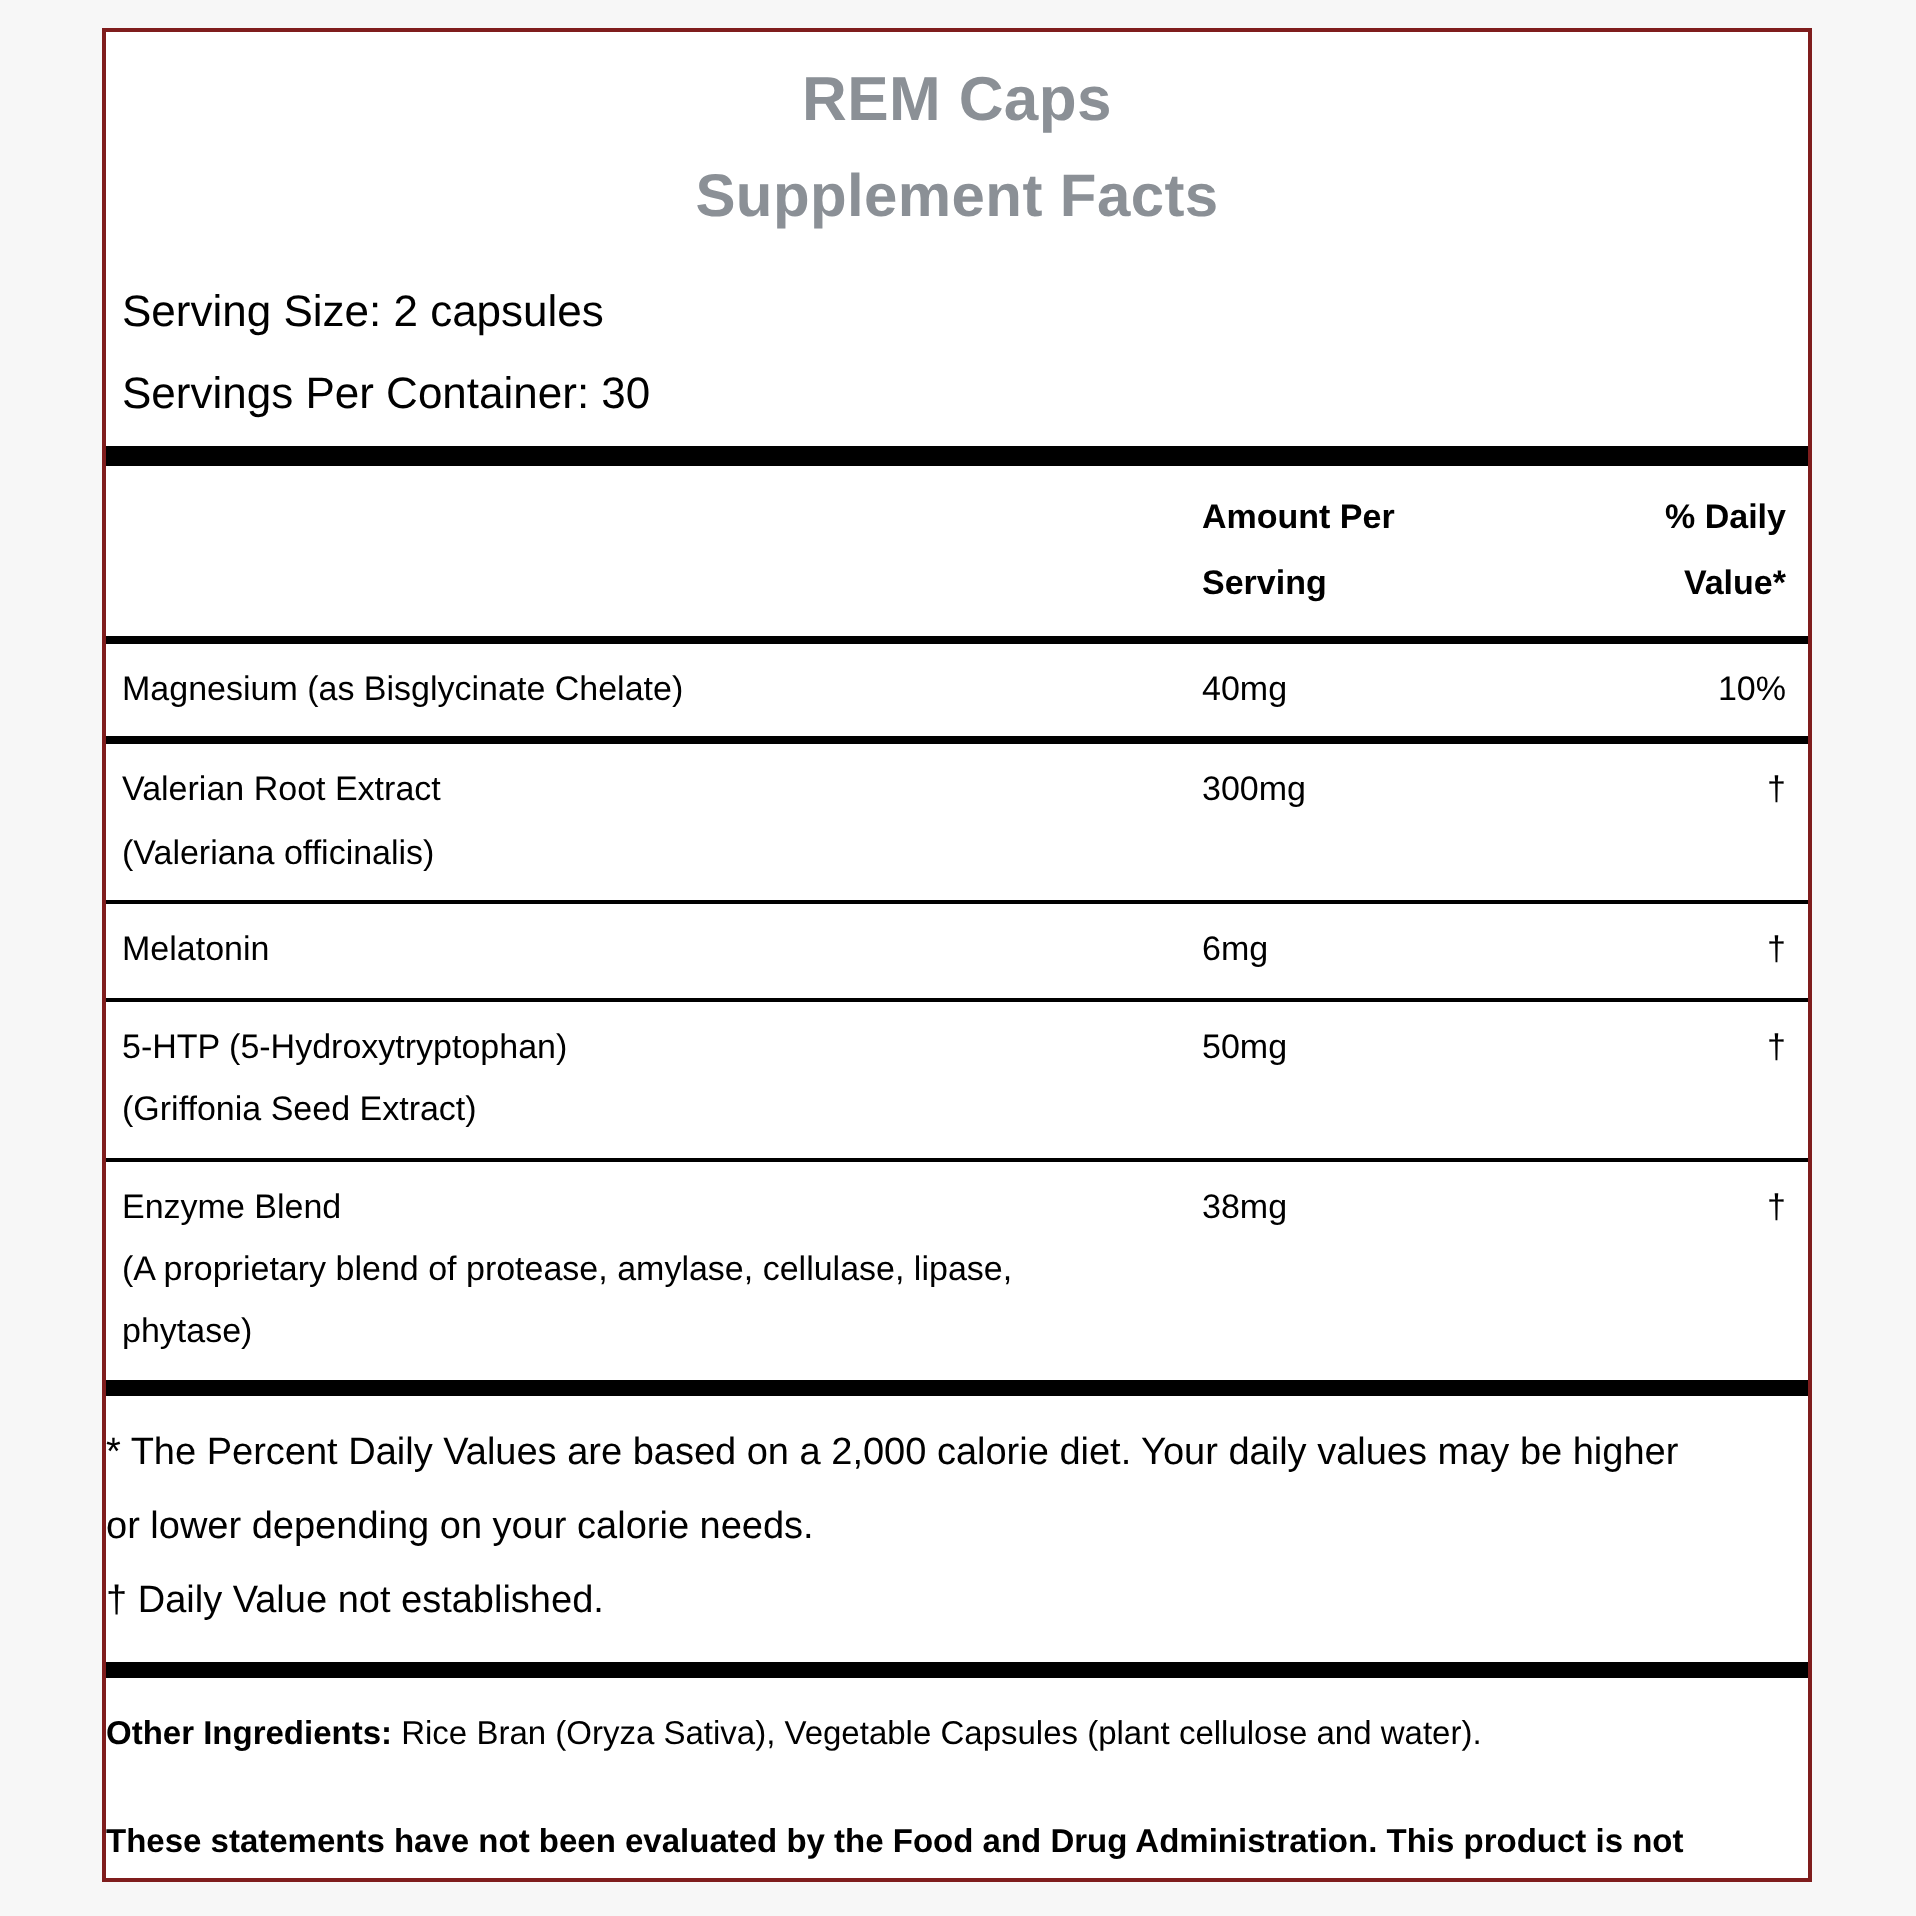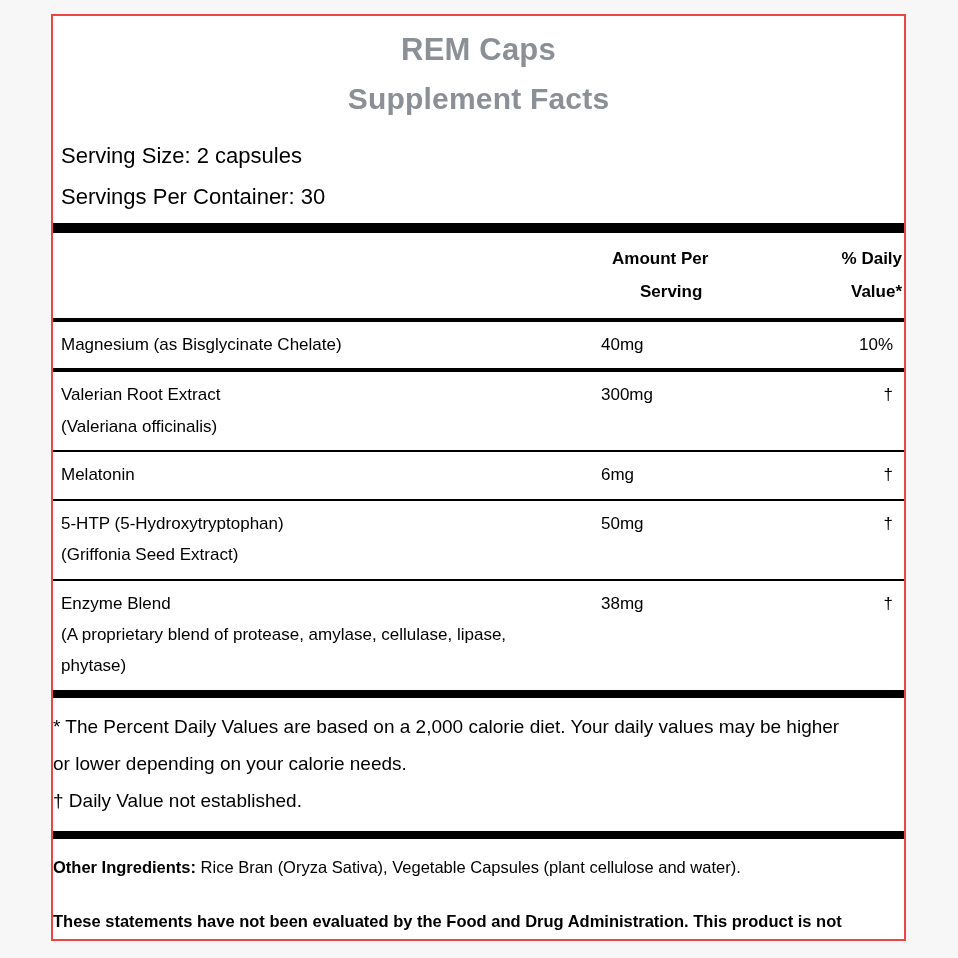--- a/index.html
+++ b/index.html
@@ -20,21 +20,21 @@
     background: #f7f7f7;
     box-sizing: border-box;
   }
   .panel {
     position: absolute;
     left: 51px;
     top: 14px;
     width: 855px;
     height: 927px;
     background: #ffffff;
-    border: 2px solid #ef4444;
+    border: 2px solid #7f1d1d;
     box-sizing: border-box;
     overflow: hidden;
   }
   .inner {
     padding: 0 8px;
     box-sizing: border-box;
     width: 100%;
   }
 
   
@@ -113,28 +113,27 @@
   }
   .col-dv {
     flex: 1 1 auto;
     text-align: right;
     padding-right: 3px;
     box-sizing: border-box;
   }
   .hdr-row {
     font-weight: bold;
     padding: 10px 0 10px 0;
-    gap: 11px;
   }
   .hdr-row .col-amount,
   .hdr-row .col-dv {
     line-height: 1.9;
   }
   .hdr-amount-l2,
-  .hdr-dv-l2 { display: block; margin-left: 28px; }
+  .hdr-dv-l2 { display: block; }
   .dv-strong { font-weight: normal; }
   .sub-line { display: block; }
 
   
   .footnote-block {
     padding: 10px 0 12px 0;
     font-size: 19px;
     line-height: 1.95;
     color: #000;
   }

